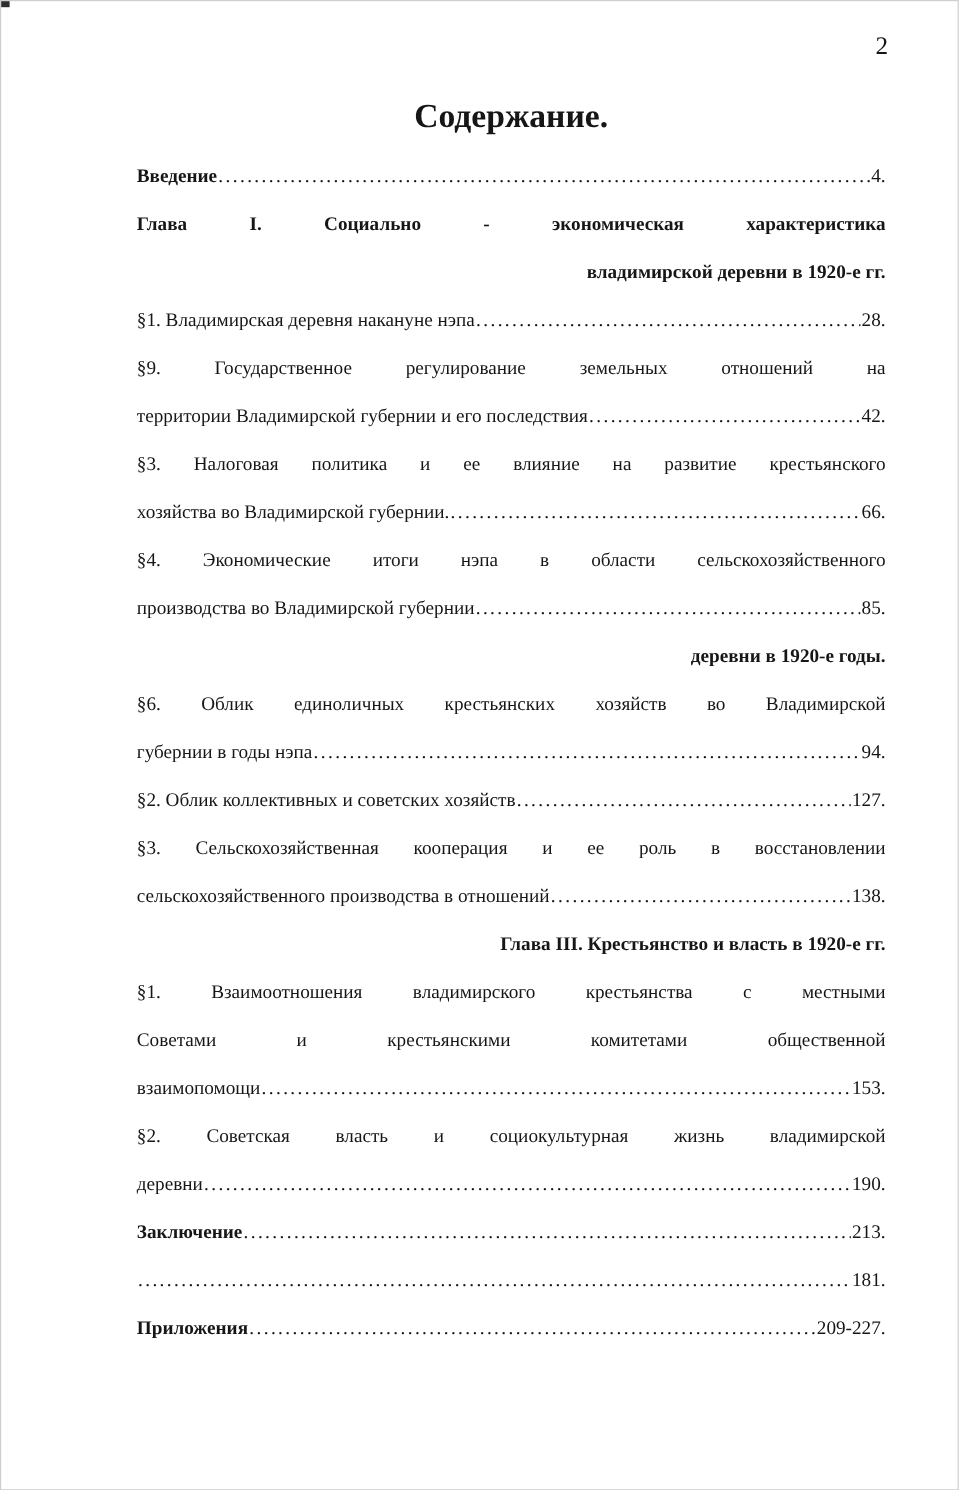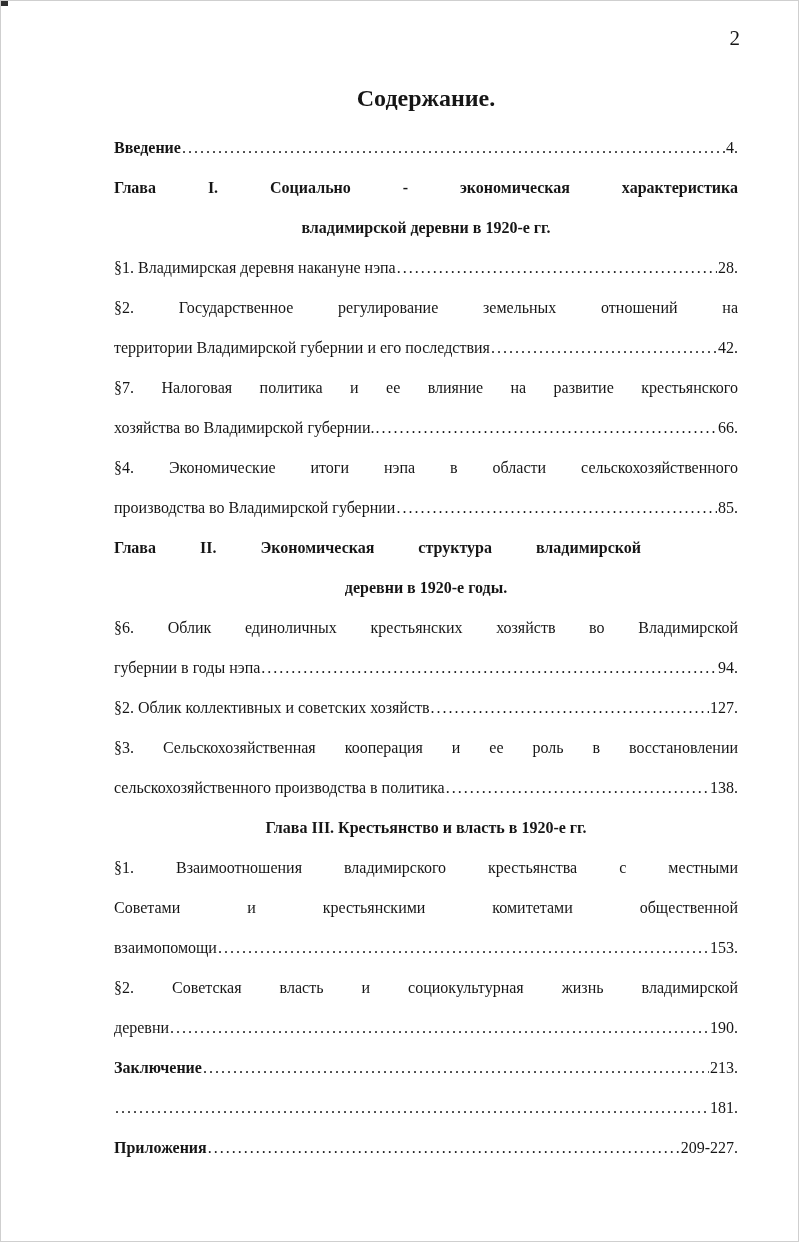--- a/index.html
+++ b/index.html
@@ -21,28 +21,28 @@
     width: 7px; height: 5px; background: #2e2e2e;
   }
   .page-number {
     position: absolute; top: 25px; right: 58px;
     font-size: 21px; line-height: 24px;
   }
   .content {
     position: absolute; left: 113px; top: 84px; width: 624px;
   }
   .title {
-    font-weight: bold; font-size: 24px; line-height: 26px;
+    font-weight: bold; font-size: 28px; line-height: 26px;
     text-align: center; margin: 0 0 17px 0;
   }
   .line {
     font-size: 16px; line-height: 40px; height: 40px;
     white-space: nowrap;
   }
-  .line.plain { text-align: center; }
+  .line.plain { text-align: right; }
   .line.stretch {
     white-space: normal;
     text-align: justify;
     text-align-last: justify;
     text-justify: inter-word;
   }
   .line.leaderline { display: flex; }
   .line .label { flex: 0 0 auto; white-space: pre; }
   .line .dots {
     flex: 1 1 auto; overflow: hidden; white-space: pre;
@@ -65,54 +65,53 @@
           <span class="dots">............................................................................................................................................................................................................................</span>
           <span class="pagenum">4.</span>
         </div>
         <div class="line stretch bold">Глава I. Социально - экономическая характеристика</div>
         <div class="line plain bold">владимирской деревни в 1920-е гг.</div>
         <div class="line leaderline">
           <span class="label">§1. Владимирская деревня накануне нэпа</span>
           <span class="dots">............................................................................................................................................................................................................................</span>
           <span class="pagenum">28.</span>
         </div>
-        <div class="line stretch">§2. Государственное регулирование земельных отношений на</div>
+        <div class="line stretch">§9. Государственное регулирование земельных отношений на</div>
         <div class="line leaderline">
           <span class="label">территории Владимирской губернии и его последствия</span>
           <span class="dots">............................................................................................................................................................................................................................</span>
           <span class="pagenum">42.</span>
         </div>
-        <div class="line stretch">§7. Налоговая политика и ее влияние на развитие крестьянского</div>
+        <div class="line stretch">§3. Налоговая политика и ее влияние на развитие крестьянского</div>
         <div class="line leaderline">
           <span class="label">хозяйства во Владимирской губернии.</span>
           <span class="dots">............................................................................................................................................................................................................................</span>
           <span class="pagenum">66.</span>
         </div>
         <div class="line stretch">§4. Экономические итоги нэпа в области сельскохозяйственного</div>
         <div class="line leaderline">
           <span class="label">производства во Владимирской губернии</span>
           <span class="dots">............................................................................................................................................................................................................................</span>
           <span class="pagenum">85.</span>
         </div>
-        <div class="line stretch bold" style="width: 527px;">Глава II. Экономическая структура владимирской</div>
         <div class="line plain bold">деревни в 1920-е годы.</div>
         <div class="line stretch">§6. Облик единоличных крестьянских хозяйств во Владимирской</div>
         <div class="line leaderline">
           <span class="label">губернии в годы нэпа</span>
           <span class="dots">............................................................................................................................................................................................................................</span>
           <span class="pagenum">94.</span>
         </div>
         <div class="line leaderline">
           <span class="label">§2. Облик коллективных и советских хозяйств</span>
           <span class="dots">............................................................................................................................................................................................................................</span>
           <span class="pagenum">127.</span>
         </div>
         <div class="line stretch">§3. Сельскохозяйственная кооперация и ее роль в восстановлении</div>
         <div class="line leaderline">
-          <span class="label">сельскохозяйственного производства в политика</span>
+          <span class="label">сельскохозяйственного производства в отношений</span>
           <span class="dots">............................................................................................................................................................................................................................</span>
           <span class="pagenum">138.</span>
         </div>
         <div class="line plain bold">Глава III. Крестьянство и власть в 1920-е гг.</div>
         <div class="line stretch">§1. Взаимоотношения владимирского крестьянства с местными</div>
         <div class="line stretch">Советами и крестьянскими комитетами общественной</div>
         <div class="line leaderline">
           <span class="label">взаимопомощи</span>
           <span class="dots">............................................................................................................................................................................................................................</span>
           <span class="pagenum">153.</span>

